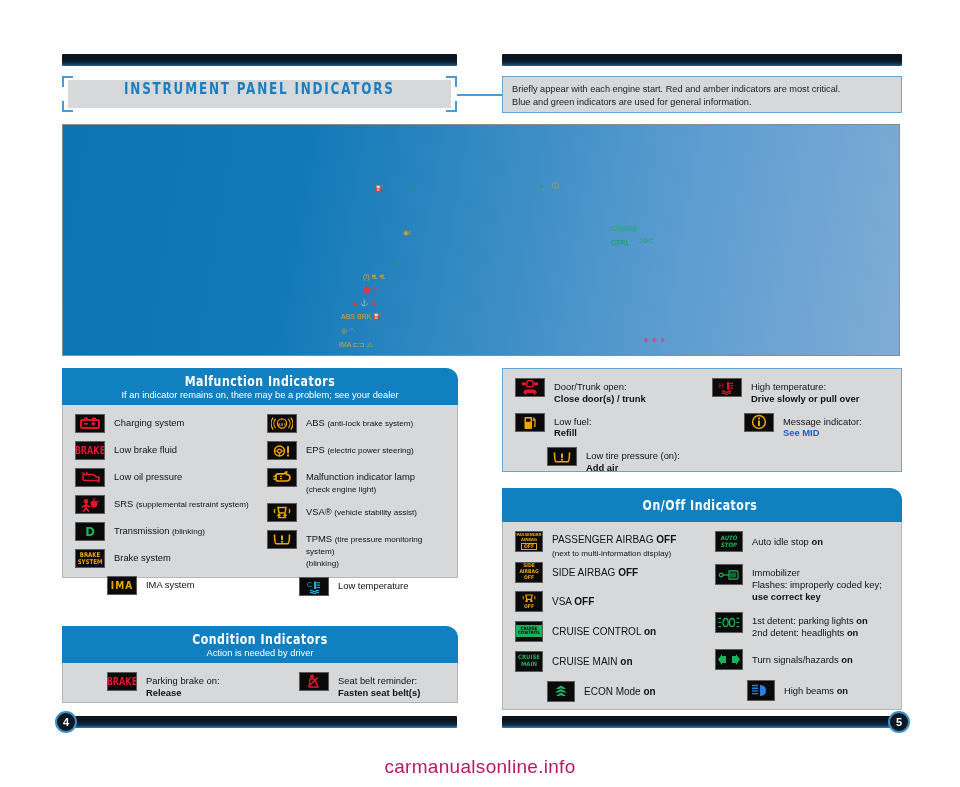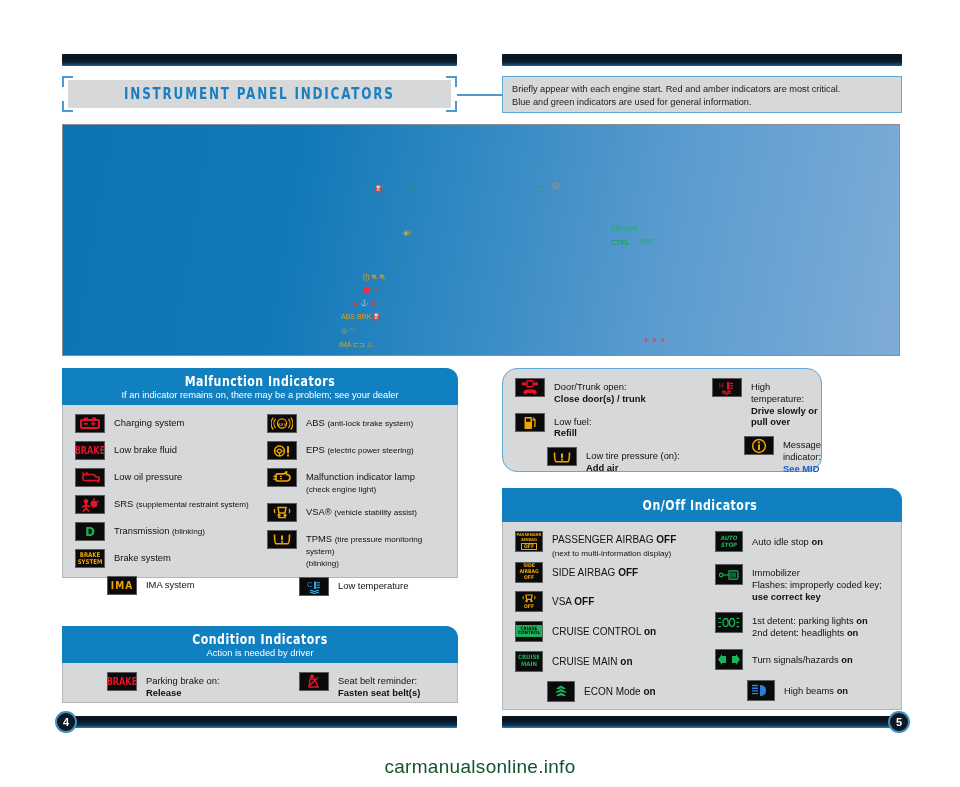--- a/index.html
+++ b/index.html
@@ -27,21 +27,21 @@
     background: #0d1822; border: 2px solid #3f8fc4;
     color: #fff; font-size: 11px; font-weight: bold;
     display: flex; align-items: center; justify-content: center;
     z-index: 6;
   }
 
   
   .title-wrap { position: absolute; left: 62px; top: 76px; width: 395px; height: 36px; }
   .title-box {
     position: absolute; inset: 4px 6px 4px 6px;
-    background: #d7d8da; display: flex; align-items: center; justify-content: center;
+    background: #d7d8da; display: flex; align-items: flex-start; justify-content: center;
   }
   .title-text {
     color: #1a7fc1; font-size: 15.5px; letter-spacing: 2.1px;
     font-family: "DejaVu Sans Condensed","Liberation Sans",sans-serif;
     font-weight: bold; transform: scaleX(0.86); transform-origin: center;
     white-space: nowrap;
   }
   .corner { position: absolute; width: 11px; height: 11px; border: 2px solid #4a9bd1; }
   .corner.tl { left:0; top:0; border-right:none; border-bottom:none; }
   .corner.bl { left:0; bottom:0; border-right:none; border-top:none; }
@@ -114,21 +114,21 @@
     font-family:"DejaVu Sans Condensed","Liberation Sans",sans-serif;
     font-weight:bold; line-height:1; text-align:center;
   }
   .t-red { color:#e8132b; }
   .t-amber { color:#f0a400; }
   .t-green { color:#19b35a; }
   .stack { display:flex; flex-direction:column; align-items:center; justify-content:center; line-height:1.02; }
 
   .wm {
     position:absolute; left:0; right:0; bottom:9px; text-align:center;
-    color:#14532d; font-size:19px; letter-spacing:0.3px;
+    color:#be185d; font-size:19px; letter-spacing:0.3px;
     font-family:"Liberation Sans",sans-serif;
   }
 </style>
 </head>
 <body>
 
 <div class="page">
 
   <div class="bar" style="left:62px;top:54px;width:395px;"></div>
   <div class="bar" style="left:502px;top:54px;width:400px;"></div>
@@ -354,21 +354,21 @@
                   <path d="M14 3.5 L5.5 11.5" stroke="#e8132b" stroke-width="1.6"></path>
                 </svg>
             </span>
             <span class="lbl"><span>Seat belt reminder:</span><br><b>Fasten seat belt(s)</b></span>
           </div>
         </div>
       </div>
     </div>
   </div>
 
-  <div class="plain-panel" style="left:502px;top:368px;width:320px;height:104px;border-radius:15px;">
+  <div class="plain-panel" style="left:502px;top:368px;width:400px;height:104px;">
     <div class="cols">
       <div class="col" style="flex:0 0 197px;">
 
         <div class="row">
           <span class="ic">
             <svg width="22" height="16" viewBox="0 0 22 16">
                 <rect x="8" y="0.8" width="6" height="6" rx="0.8" fill="none" stroke="#e8132b" stroke-width="1.4"></rect>
                 <rect x="3" y="2.4" width="4.2" height="3" fill="#e8132b"></rect>
                 <rect x="14.8" y="2.4" width="4.2" height="3" fill="#e8132b"></rect>
                 <path d="M4 13 Q5 9.6 8 9.6 L14 9.6 Q17 9.6 18 13 Z" fill="#e8132b"></path>

